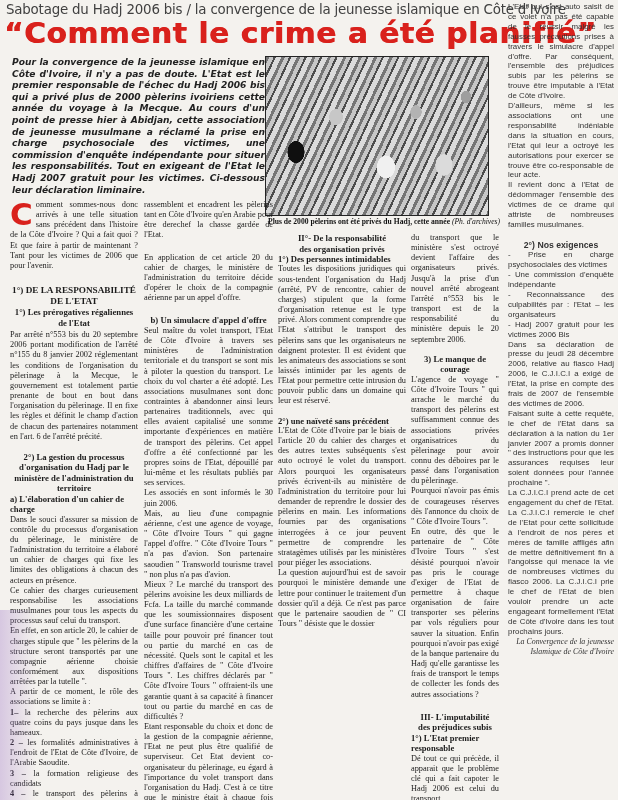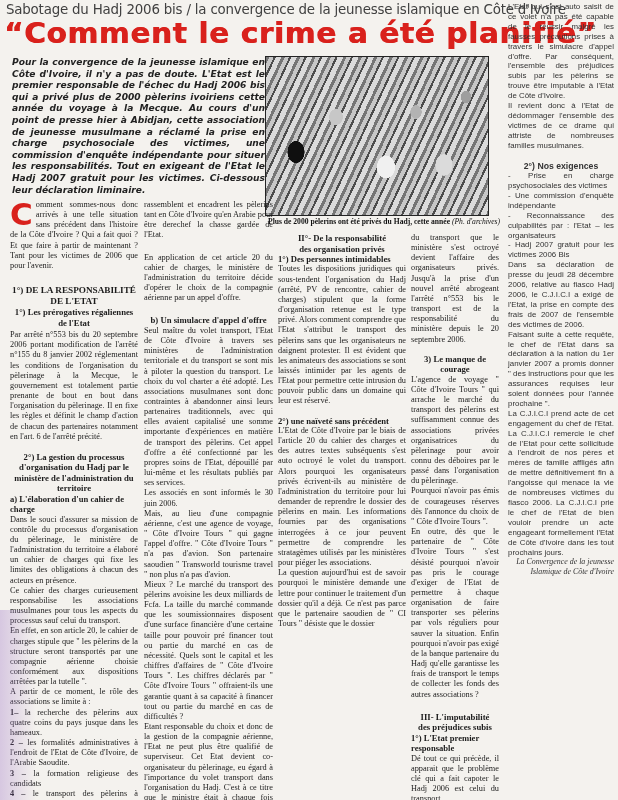--- a/index.html
+++ b/index.html
@@ -91,20 +91,21 @@
   <p>Pourquoi n'avoir pas émis de courageuses réserves dès l'annonce du choix de " Côte d'Ivoire Tours ".</p>
   <p>En outre, dès que le partenaire de " Côte d'Ivoire Tours " s'est désisté pourquoi n'avoir pas pris le courage d'exiger de l'Etat de permettre à chaque organisation de faire transporter ses pèlerins par vols réguliers pour sauver la situation. Enfin pourquoi n'avoir pas exigé de la banque partenaire du Hadj qu'elle garantisse les frais de transport le temps de collecter les fonds des autres associations ?</p>
   <h4 style="margin-top:12px;">III- L'imputabilité</h4>
   <h4>des préjudices subis</h4>
   <h5>1°) L'Etat premier responsable</h5>
   <p>Dé tout ce qui précède, il apparait que le problème clé qui a fait capoter le Hadj 2006 est celui du transport.</p>
 </div>
 
 <div class="col c5">
   <p>L'Etat qui s'est auto saisit de ce volet n'a pas été capable de le réussir malgré les fausses précautions prises à travers le simulacre d'appel d'offre. Par conséquent, l'ensemble des préjudices subis par les pèlerins se trouve être imputable à l'Etat de Côte d'Ivoire.</p>
+  <p>D'ailleurs, même si les associations ont une responsabilité indéniable dans la situation en cours, l'Etat qui leur a octroyé les autorisations pour exercer se trouve être co-responsable de leur acte.</p>
   <p>Il revient donc à l'Etat de dédommager l'ensemble des victimes de ce drame qui attriste de nombreuses familles musulmanes.</p>
   <h4 style="margin-top:10px;font-weight:bold;">2°) Nos exigences</h4>
   <p>- Prise en charge psychosociales des victimes</p>
   <p>- Une commission d'enquête indépendante</p>
   <p>- Reconnaissance des culpabilités par : l'Etat – les organisateurs</p>
   <p>- Hadj 2007 gratuit pour les victimes 2006 Bis</p>
   <p>Dans sa déclaration de presse du jeudi 28 décembre 2006, relative au fiasco Hadj 2006, le C.J.I.C.I a exigé de l'Etat, la prise en compte des frais de 2007 de l'ensemble des victimes de 2006.</p>
   <p>Faisant suite à cette requête, le chef de l'Etat dans sa déclaration à la nation du 1er janvier 2007 a promis donner " des instructions pour que les assurances requises leur soient données pour l'année prochaine ".</p>
   <p>La C.J.I.C.I prend acte de cet engagement du chef de l'Etat. La C.J.I.C.I remercie le chef de l'Etat pour cette sollicitude à l'endroit de nos pères et mères de famille affligés afin de mettre définitivement fin à l'angoisse qui menace la vie de nombreuses victimes du fiasco 2006. La C.J.I.C.I prie le chef de l'Etat de bien vouloir prendre un acte engageant formellement l'Etat de Côte d'Ivoire dans les tout prochains jours.</p>
   <p class="sig">La Convergence de la jeunesse Islamique de Côte d'Ivoire</p>

